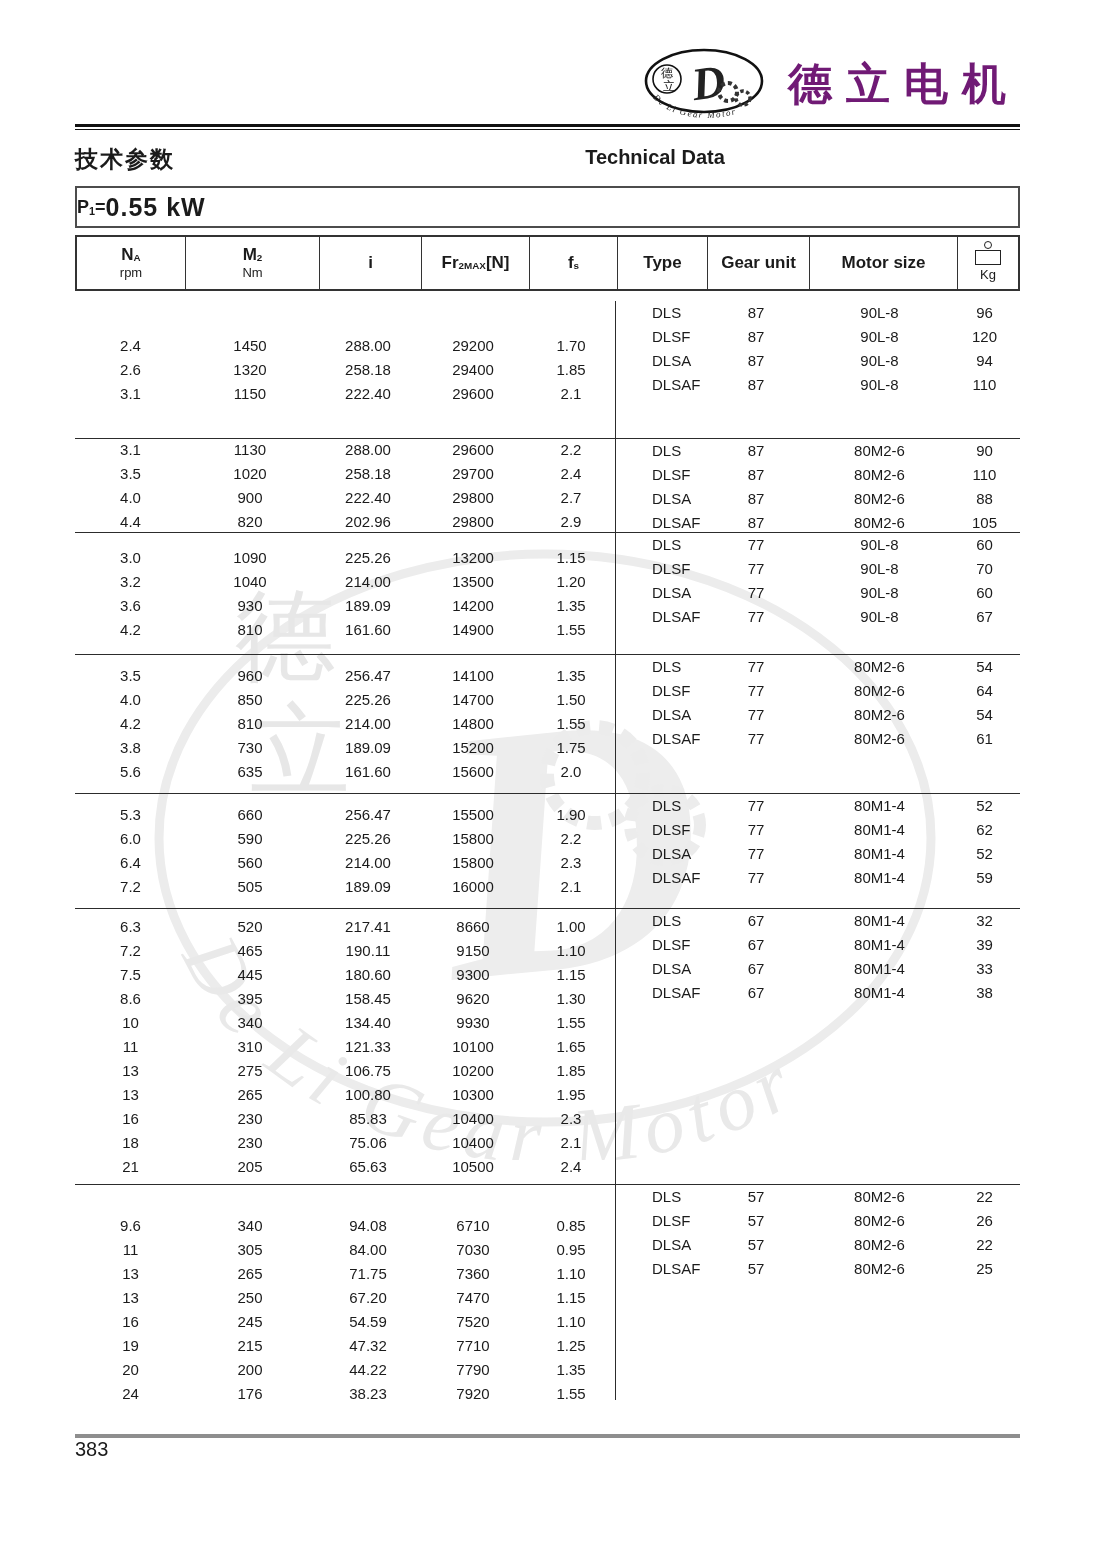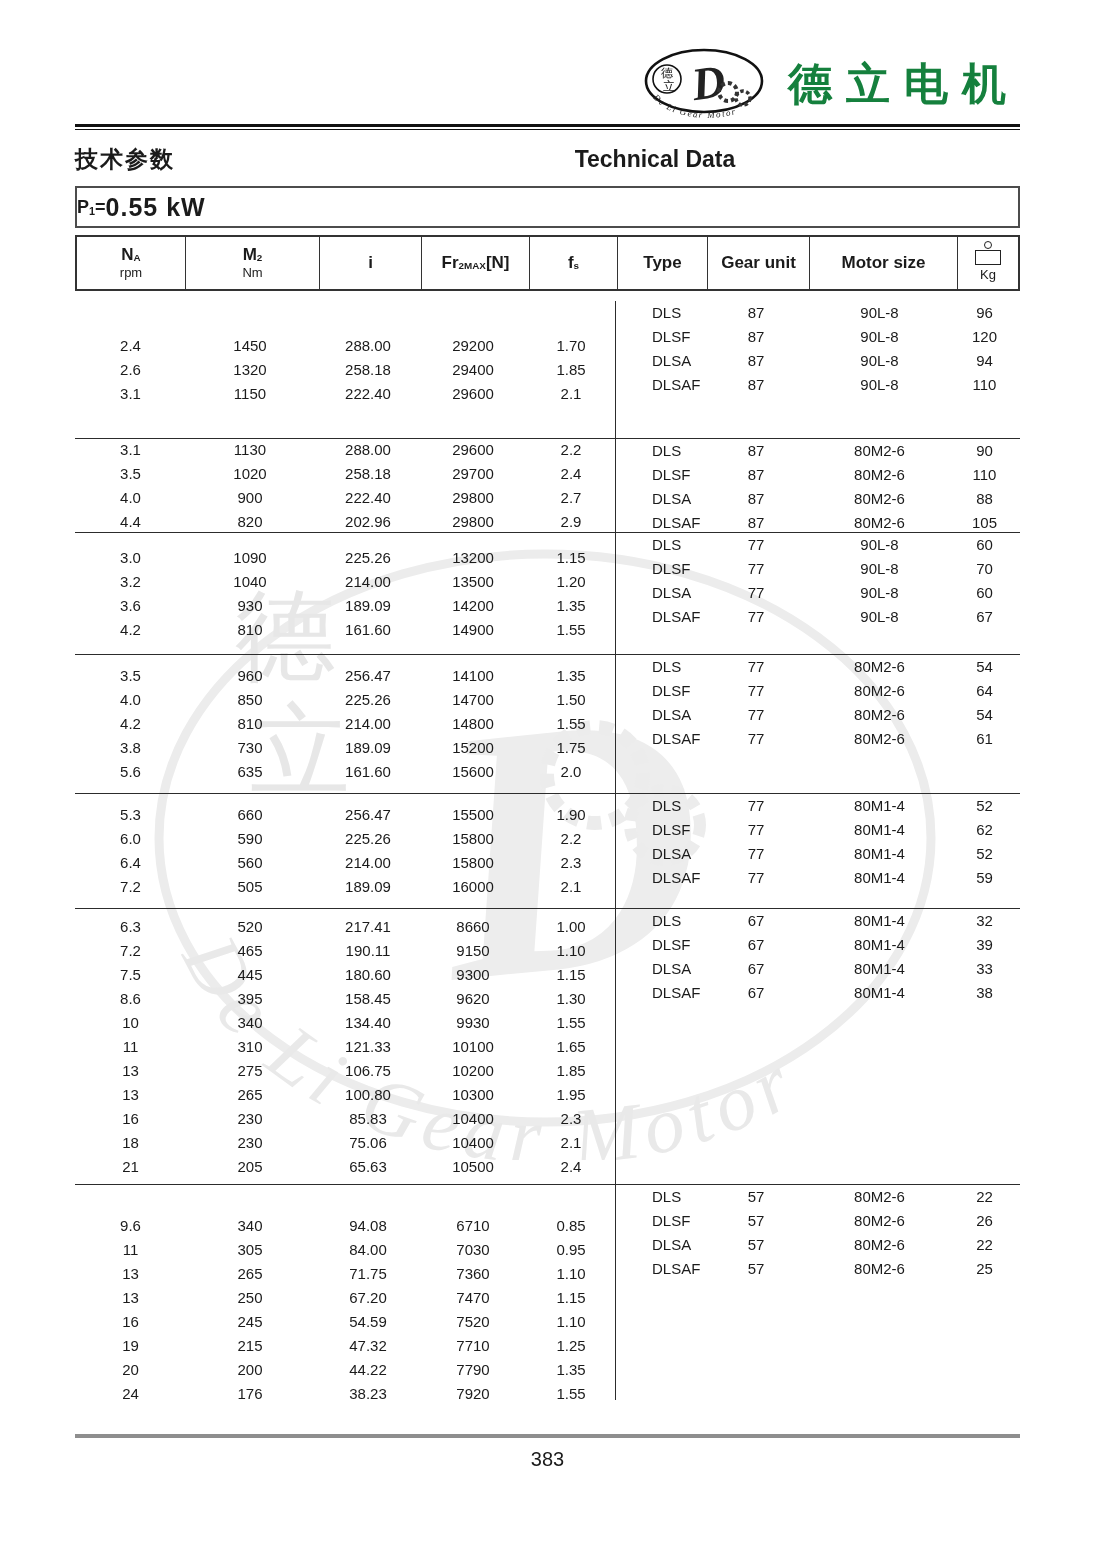--- a/index.html
+++ b/index.html
@@ -7,32 +7,32 @@
   .page {
     width:1100px; height:1555px; position:relative; overflow:hidden;
     background:#fff; color:#1b1b1b;
     font-family:"Liberation Sans", sans-serif;
   }
   
   .masthead { padding:48px 80px 0 75px; }
   .brand-row { display:flex; justify-content:flex-end; align-items:center; gap:16px; height:72px; }
   .brand-cn {
     font-family:"Liberation Serif", serif; font-weight:bold; font-size:44px;
-    letter-spacing:14px; color:#15803d; white-space:nowrap;
+    letter-spacing:14px; color:#701a75; white-space:nowrap;
   }
   .rules { margin:4px 80px 0 75px; }
   .rule-thick { height:3px; background:#111; }
   .rule-thin  { height:1px; background:#111; margin-top:2px; }
 
   
   .content { margin:0 80px 0 75px; position:relative; z-index:2; width:945px; }
   .section-head { position:relative; margin-top:14px; height:32px; }
   .title-cn { font-size:23px; font-weight:bold; letter-spacing:2px; }
   .title-en { position:absolute; top:2px; left:580px; transform:translateX(-50%);
-              font-size:23px; font-weight:bold; }
+              font-size:20px; font-weight:bold; }
 
   .banner {
     margin-top:10px; height:42px; border:2px solid #4c4c4c;
     display:flex; align-items:center; 
   }
   .banner .p-small { font-size:18px; font-weight:bold; }
   .banner sub { font-size:.6em; vertical-align:-0.18em; }
   .banner .p-big { font-size:25px; font-weight:bold; letter-spacing:1px; }
 
   
@@ -58,21 +58,21 @@
   .g0{height:137px} .g1{height:94px} .g2{height:122px} .g3{height:139px}
   .g4{height:115px} .g5{height:276px} .g6{height:250px}
   .gleft  { width:540px; padding-left:3px; display:flex; flex-direction:column; justify-content:center; }
   .gright { width:405px; display:flex; flex-direction:column; justify-content:flex-start; }
   .brow { display:flex; line-height:24px; font-size:15px; }
   .cell { display:inline-block; text-align:center; }
   .lc0{width:105px} .lc1{width:134px} .lc2{width:102px} .lc3{width:108px} .lc4{width:88px}
   .rc0{width:90px; text-align:left; padding-left:37px;}
   .rc1{width:102px} .rc2{width:145px} .rc3{width:65px}
 
-  .page-num { text-align:center; font-size:20px; margin-top:10px; }
+  .page-num { text-align:left; font-size:20px; margin-top:0; }
 
   
   .watermark { position:absolute; left:140px; top:540px; z-index:0; pointer-events:none; }
 </style>
 </head>
 <body>
 
 <div class="page">
 
   <div class="watermark">

